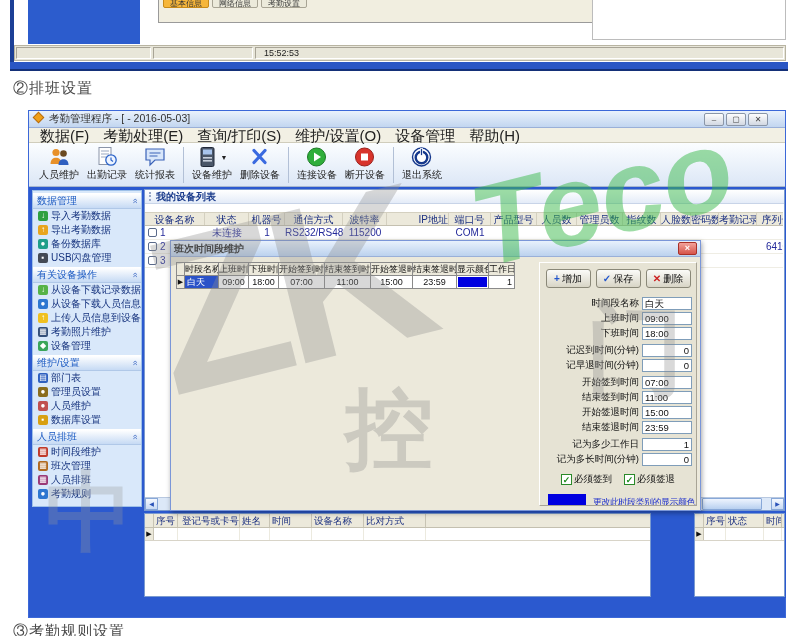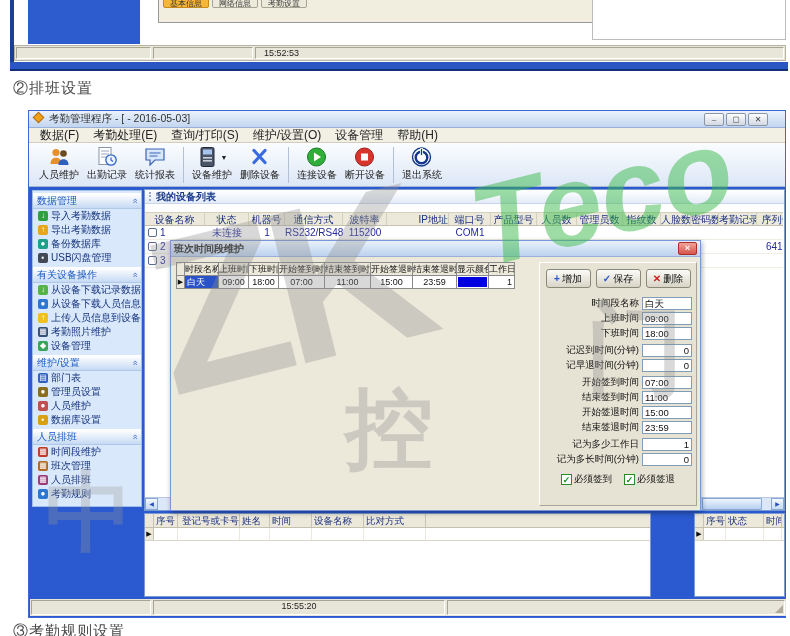--- a/index.html
+++ b/index.html
@@ -28,21 +28,21 @@
 .h2{top:79px}
 .h3{top:622px}
 
 
 .appwin{position:absolute;left:28px;top:110px;width:758px;height:508px;background:#2b59cf;border:1px solid #3c68d8}
 .titlebar{height:17px;background:linear-gradient(#eaf2fc,#c2d6f0);display:flex;align-items:center;padding:0 3px;gap:4px;border-bottom:1px solid #9ab0d8}
 .apptitle{font-size:10.5px;color:#333;white-space:nowrap}
 .winbtns{margin-left:auto;display:flex;gap:2px;padding-right:14px}
 .wbtn{width:20px;height:13px;background:linear-gradient(#fdfdfd,#d2d8e2);border:1px solid #8a96a8;border-radius:2px;font-size:8px;line-height:11px;text-align:center;color:#444}
 .menubar{height:15px;background:#f2f0e4;border-bottom:1px solid #d0cdbc;display:flex;padding-left:4px}
-.menu-item{font-size:12px;color:#222;padding:1px 7px;line-height:13px;white-space:nowrap}
+.menu-item{font-size:15px;color:#222;padding:1px 7px;line-height:13px;white-space:nowrap}
 .toolbar{height:44px;background:linear-gradient(#fbfdff,#dce7f6);border-bottom:1px solid #a8b8d0;display:flex;align-items:flex-start;padding:2px 2px 0 6px}
 .tbtn{display:flex;flex-direction:column;align-items:center;padding:1px 4px;min-width:44px}
 .ticon{display:flex;align-items:center;height:22px}
 .tbtn .lbl{font-size:10px;color:#222;margin-top:0;white-space:nowrap}
 .tdrop{font-size:7px;color:#222;margin-left:2px}
 .tsep{width:1px;height:36px;background:#b2c0d6;margin:2px 4px 0 4px}
 
 .client{position:absolute;left:1px;top:77px;width:756px;bottom:19px;background:#2b59cf}
 .sidebar{position:absolute;left:2px;top:2px;width:110px;background:#d9e8fa;border:1px solid #9ec0e8;padding-bottom:5px}
 .side-hd{height:16px;background:linear-gradient(#ffffff,#c6daf4);border-top:1px solid #fff;border-bottom:1px solid #b0c8e8;display:flex;align-items:center;padding:0 4px;color:#1b5ac2;font-weight:normal;font-size:10px;margin-top:2px}
@@ -461,27 +461,20 @@
             <div class="c fill"></div>
           </div>
           <div class="brow">
             <div class="bsel">▶</div>
             <div class="c" style="width: 22px;"></div>
             <div class="c" style="width: 38px;"></div>
             <div class="c" style="width: 18px;"></div>
           </div>
         </div>
     </div>
-    <div class="statusbar">
-      <div class="sseg ms-a"></div>
-      <div class="sseg ms-b">15:55:20</div>
-      <div class="sseg ms-c">
-          <div class="grip"></div>
-        </div>
-    </div>
   </div>
 
   <div class="dialog">
     <div class="dtitle">
       <span>班次时间段维护</span>
       <span class="dclose">×</span>
     </div>
     <div class="dtable" id="dtable">
         <div class="dtr dthdr">
           <div class="dtc dtsel"></div>
@@ -574,20 +567,24 @@
       <div class="dchecks" id="dchecks">
           <span class="dcheck">
             <span class="cbx">✓</span>
             <span>必须签到</span>
           </span>
           <span class="dcheck">
             <span class="cbx">✓</span>
             <span>必须签退</span>
           </span>
         </div>
+      <div class="dcolorrow">
+        <span class="dswatch" id="dswatch" style="background: rgb(0, 0, 224);"></span>
+        <a class="dlink">更改此时段类别的显示颜色</a>
+      </div>
     </div>
   </div>
 
   <div class="pageheading h3">③考勤规则设置</div>
 
   <span class="wm wm-zk">ZK</span>
   <span class="wm wm-teco">Teco</span>
   <span class="wm wm-men">门</span>
   <span class="wm wm-kong">控</span>
   <span class="wm wm-zhong">中</span>

